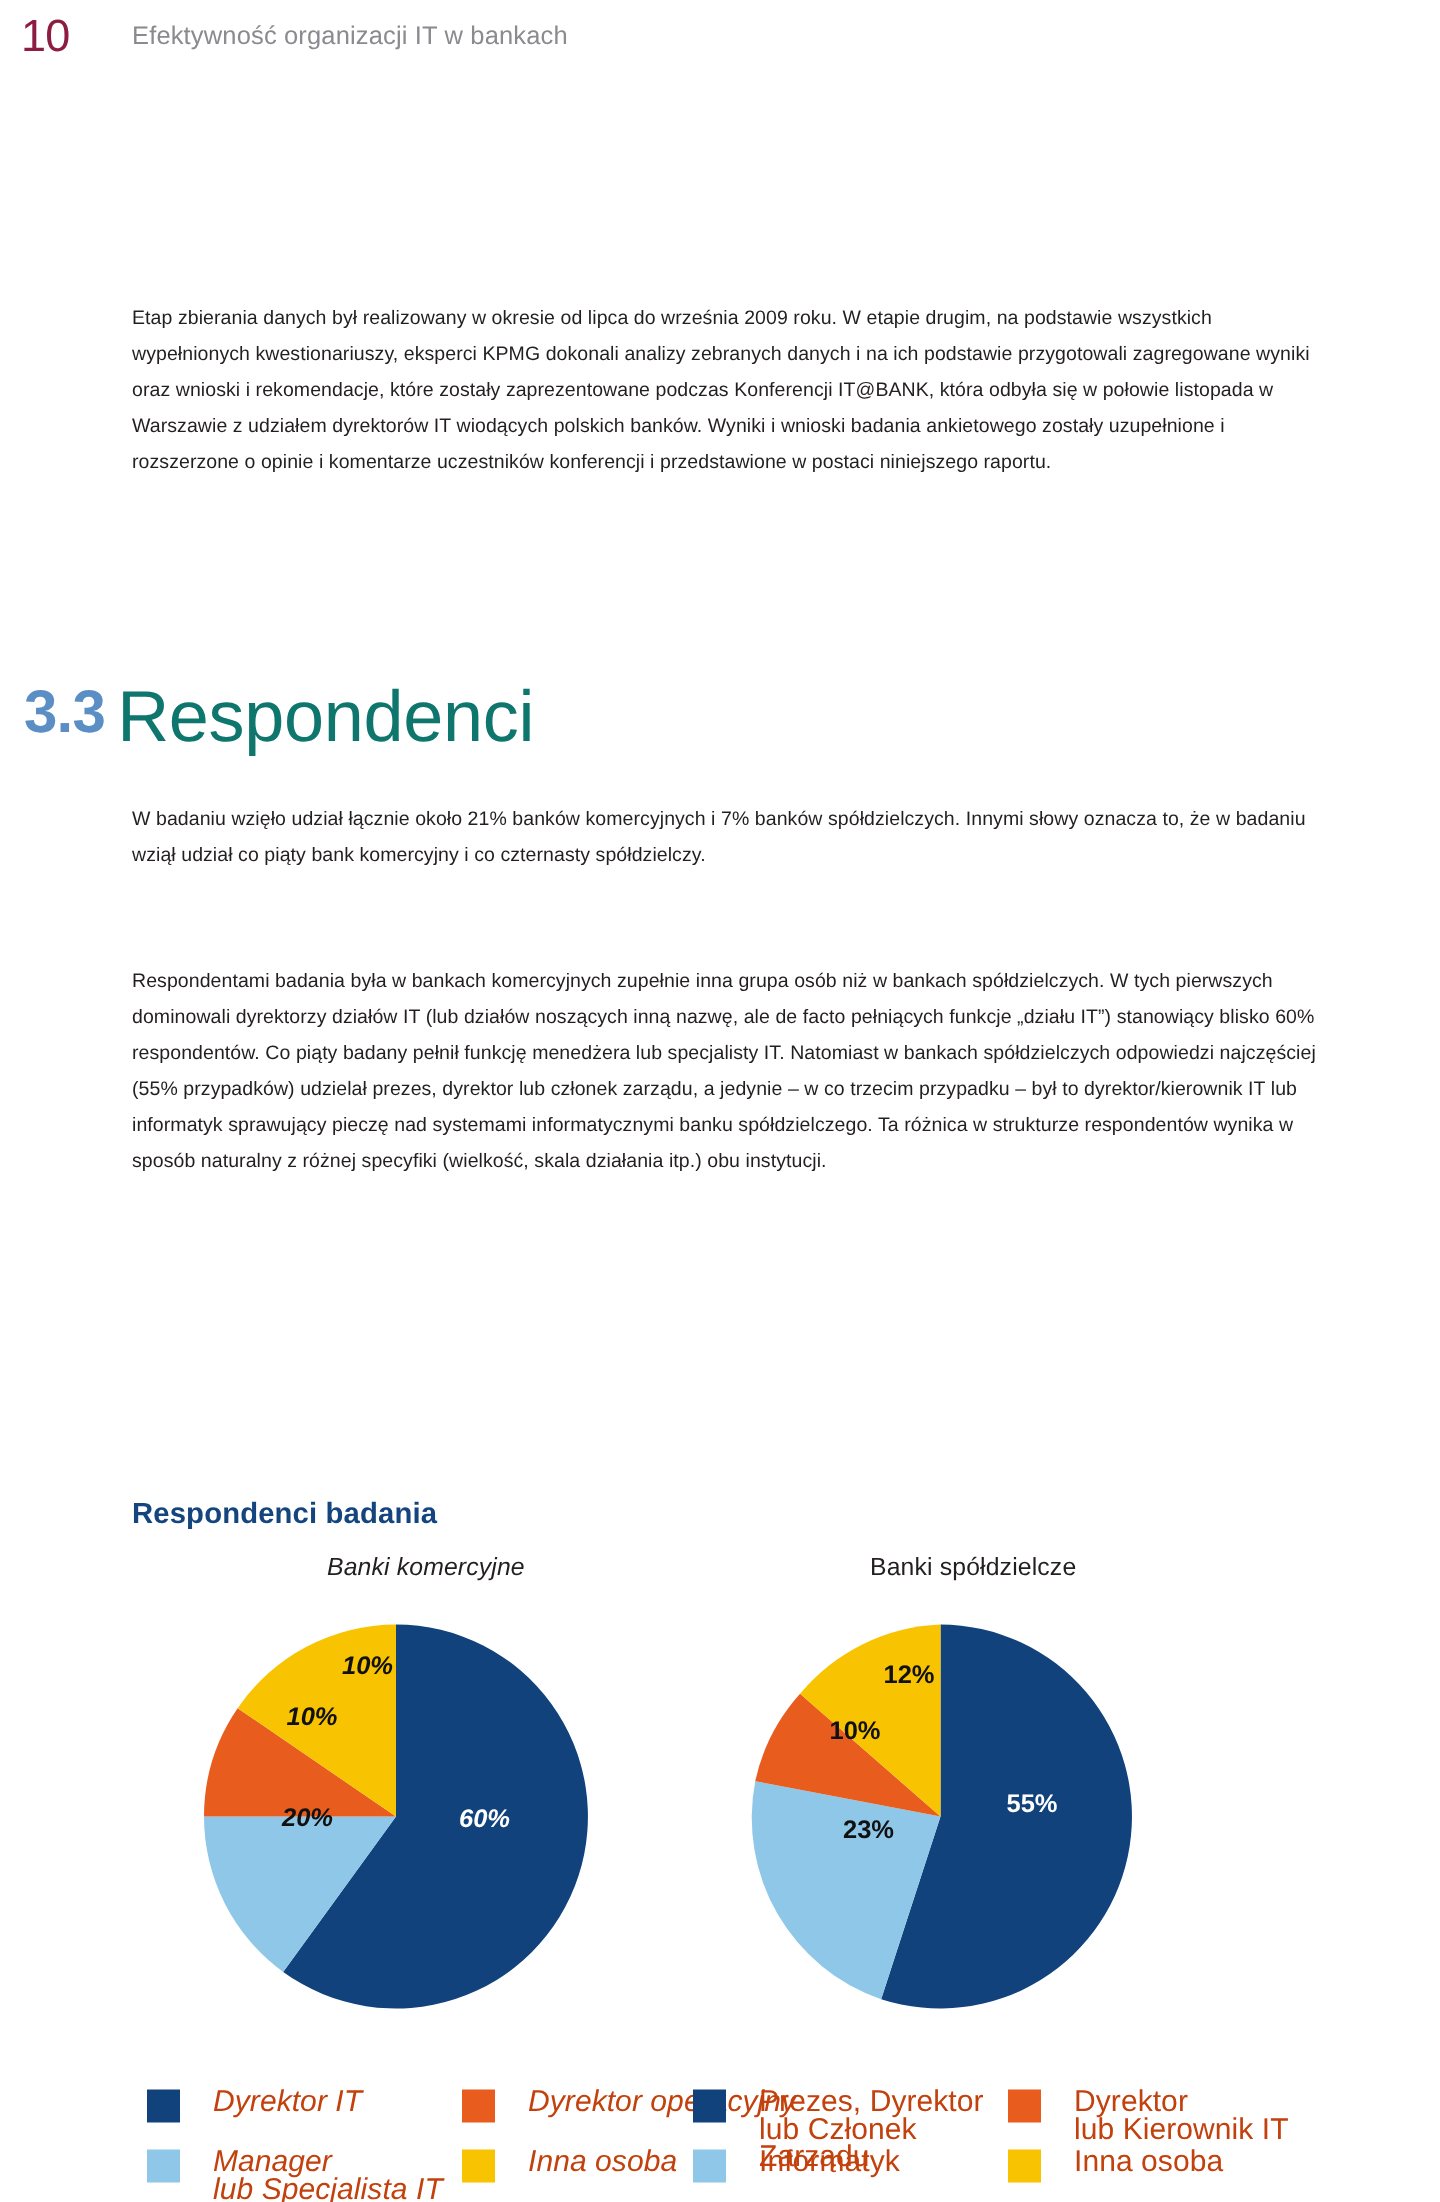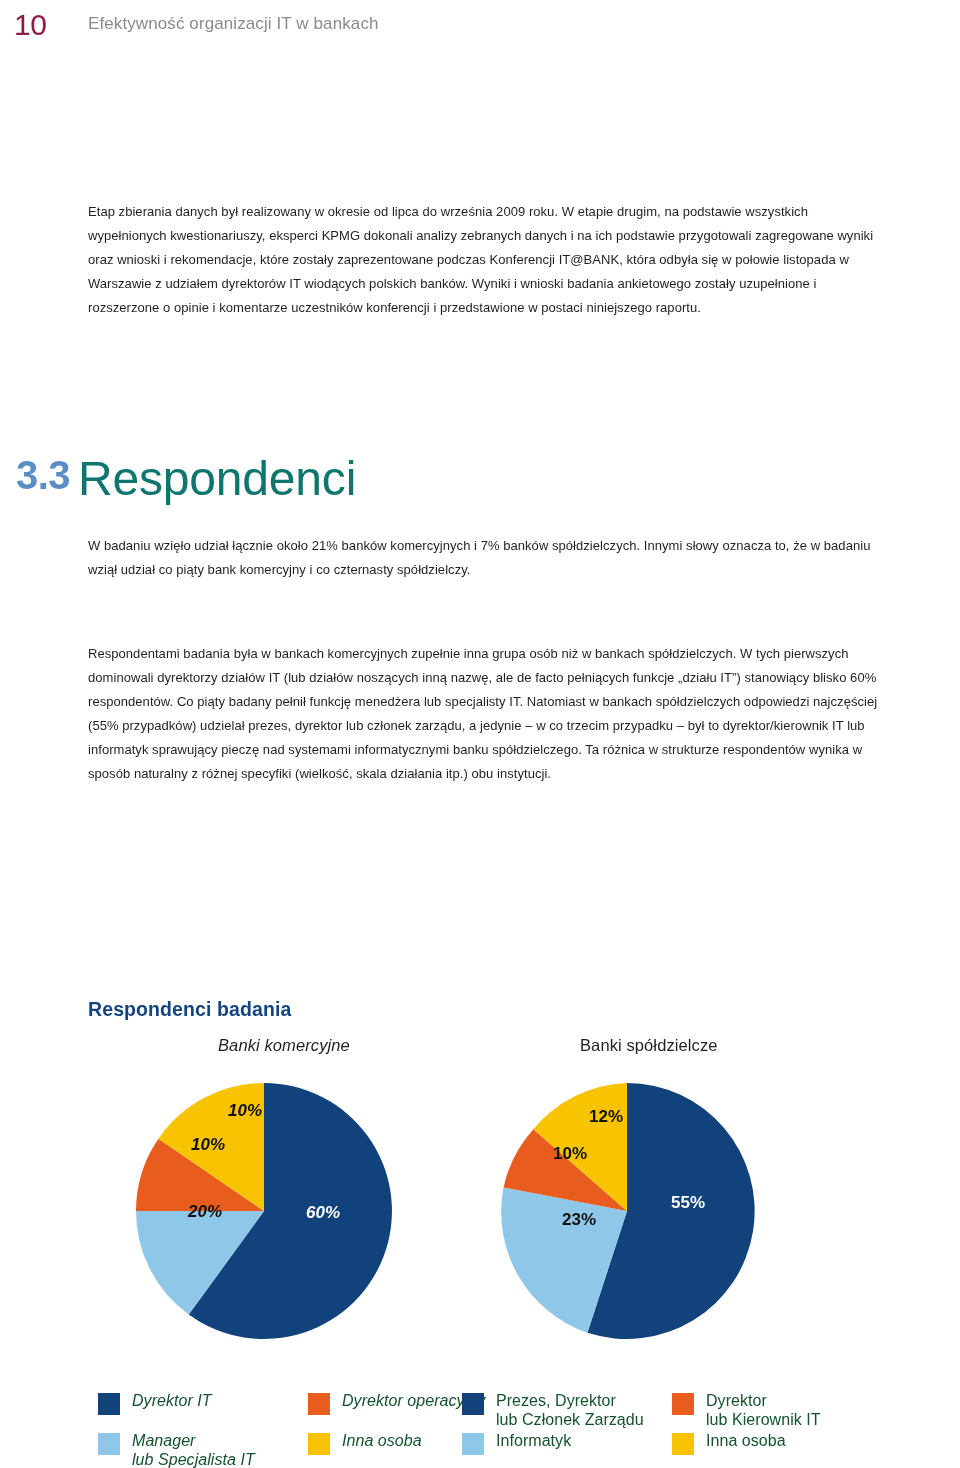--- a/index.html
+++ b/index.html
@@ -170,25 +170,26 @@
     align-items: flex-start;
     gap: 12px;
   }
   .swatch {
     width: 22px;
     height: 22px;
     flex: 0 0 22px;
     margin-top: 1px;
   }
   .legend-label {
-    font-size: 16px;
+    font-size: 20px;
     line-height: 18.5px;
-    color: #14532d;
+    color: #c2410c;
     white-space: pre-line;
     letter-spacing: 0.05px;
+    margin-left: 10px;
   }
 </style>
 </head>
 <body>
 
 <div class="page-header">
   <div class="page-number">10</div>
   <div class="header-title">Efektywność organizacji IT w bankach</div>
 </div>
 

